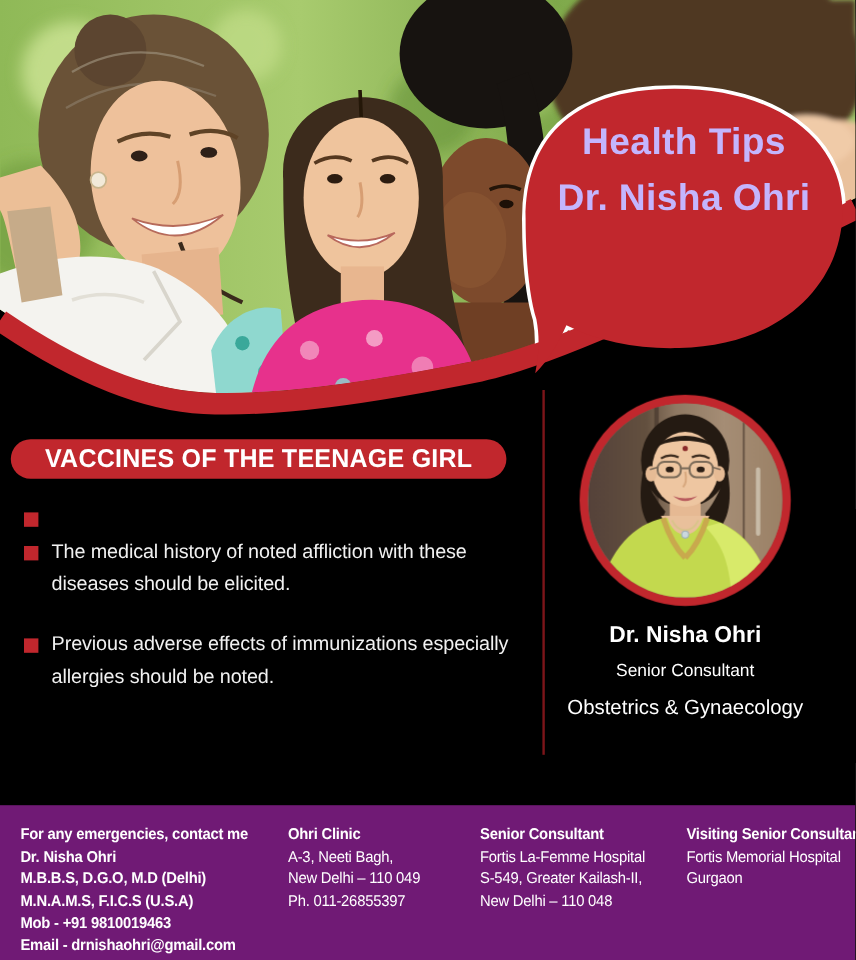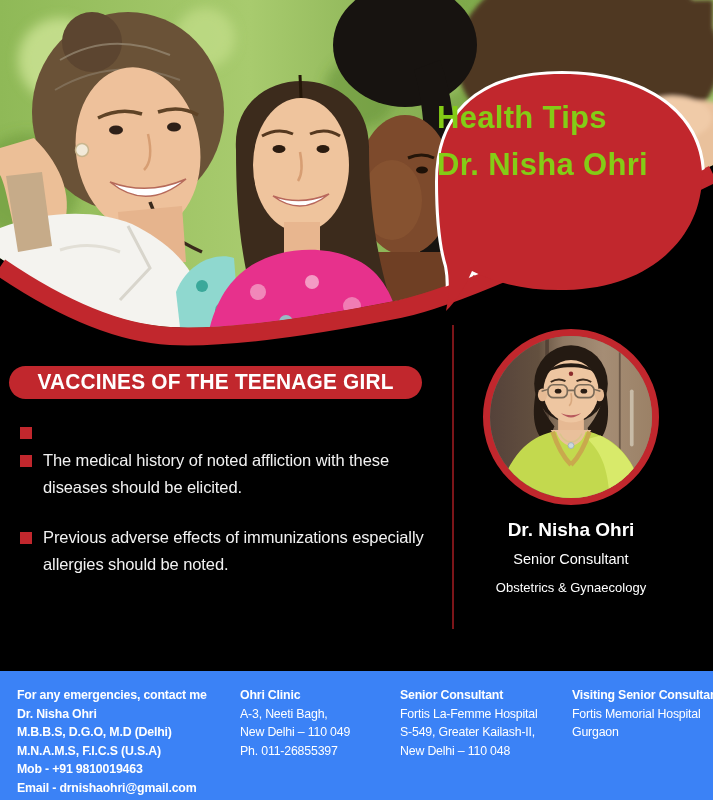--- a/index.html
+++ b/index.html
@@ -3,22 +3,22 @@
 <meta charset="utf-8">
 <style>
   html,body{margin:0;padding:0;background:#222;}
   .poster{
     position:relative;width:713px;height:800px;background:#000;overflow:hidden;
     font-family:"Liberation Sans","DejaVu Sans",sans-serif;
   }
   .photo-svg{position:absolute;left:0;top:0;display:block;}
   
   .bubble-text{
-    position:absolute;left:437px;top:94px;width:266px;
-    color:#84cc16;font-weight:bold;z-index:5;
+    position:absolute;left:437px;top:94px;width:266px;text-align:center;
+    color:#c4b5fd;font-weight:bold;z-index:5;
   }
   .bt-line{font-size:31px;line-height:47px;letter-spacing:.3px;white-space:nowrap;}
   
   .banner{
     position:absolute;left:9px;top:366px;width:413px;height:33px;
     background:#c1272d;border-radius:17px;display:flex;align-items:center;justify-content:center;
     z-index:4;
   }
   .banner span{
     font-size:21.5px;font-weight:bold;color:#fff;letter-spacing:.2px;
@@ -34,23 +34,23 @@
   .divider{position:absolute;left:452px;top:325px;width:2px;height:304px;background:#7c1519;z-index:3;}
   
   .portrait{
     position:absolute;left:483px;top:329px;width:162px;height:162px;
     border:7px solid #c1272d;border-radius:50%;overflow:hidden;background:#8a7360;z-index:4;
   }
   .portrait svg{display:block;}
   .doc-caption{position:absolute;left:451px;top:519px;width:240px;text-align:center;color:#fff;z-index:4;}
   .doc-name{font-size:19px;font-weight:bold;margin:0 0 10px 0;}
   .doc-title{font-size:14.5px;margin:0 0 13px 0;}
-  .doc-spec{font-size:13px;margin:0;}
-  
-  .footer{position:absolute;left:0;top:671px;width:713px;height:129px;background:#3b82f6;color:#fff;z-index:6;}
+  .doc-spec{font-size:17px;margin:0;}
+  
+  .footer{position:absolute;left:0;top:671px;width:713px;height:129px;background:#701a75;color:#fff;z-index:6;}
   .fcol{position:absolute;top:15px;font-size:13px;line-height:18.5px;letter-spacing:-.2px;
         transform:scaleX(.95);transform-origin:0 0;white-space:nowrap;}
   .fcol-1{left:17px;}
   .fcol-2{left:240px;}
   .fcol-3{left:400px;}
   .fcol-4{left:572px;}
   .fcol-1 .fl{font-weight:bold;}
   .fcol-2 .fl:first-child,.fcol-3 .fl:first-child,.fcol-4 .fl:first-child{font-weight:bold;}
 </style>
 </head>

